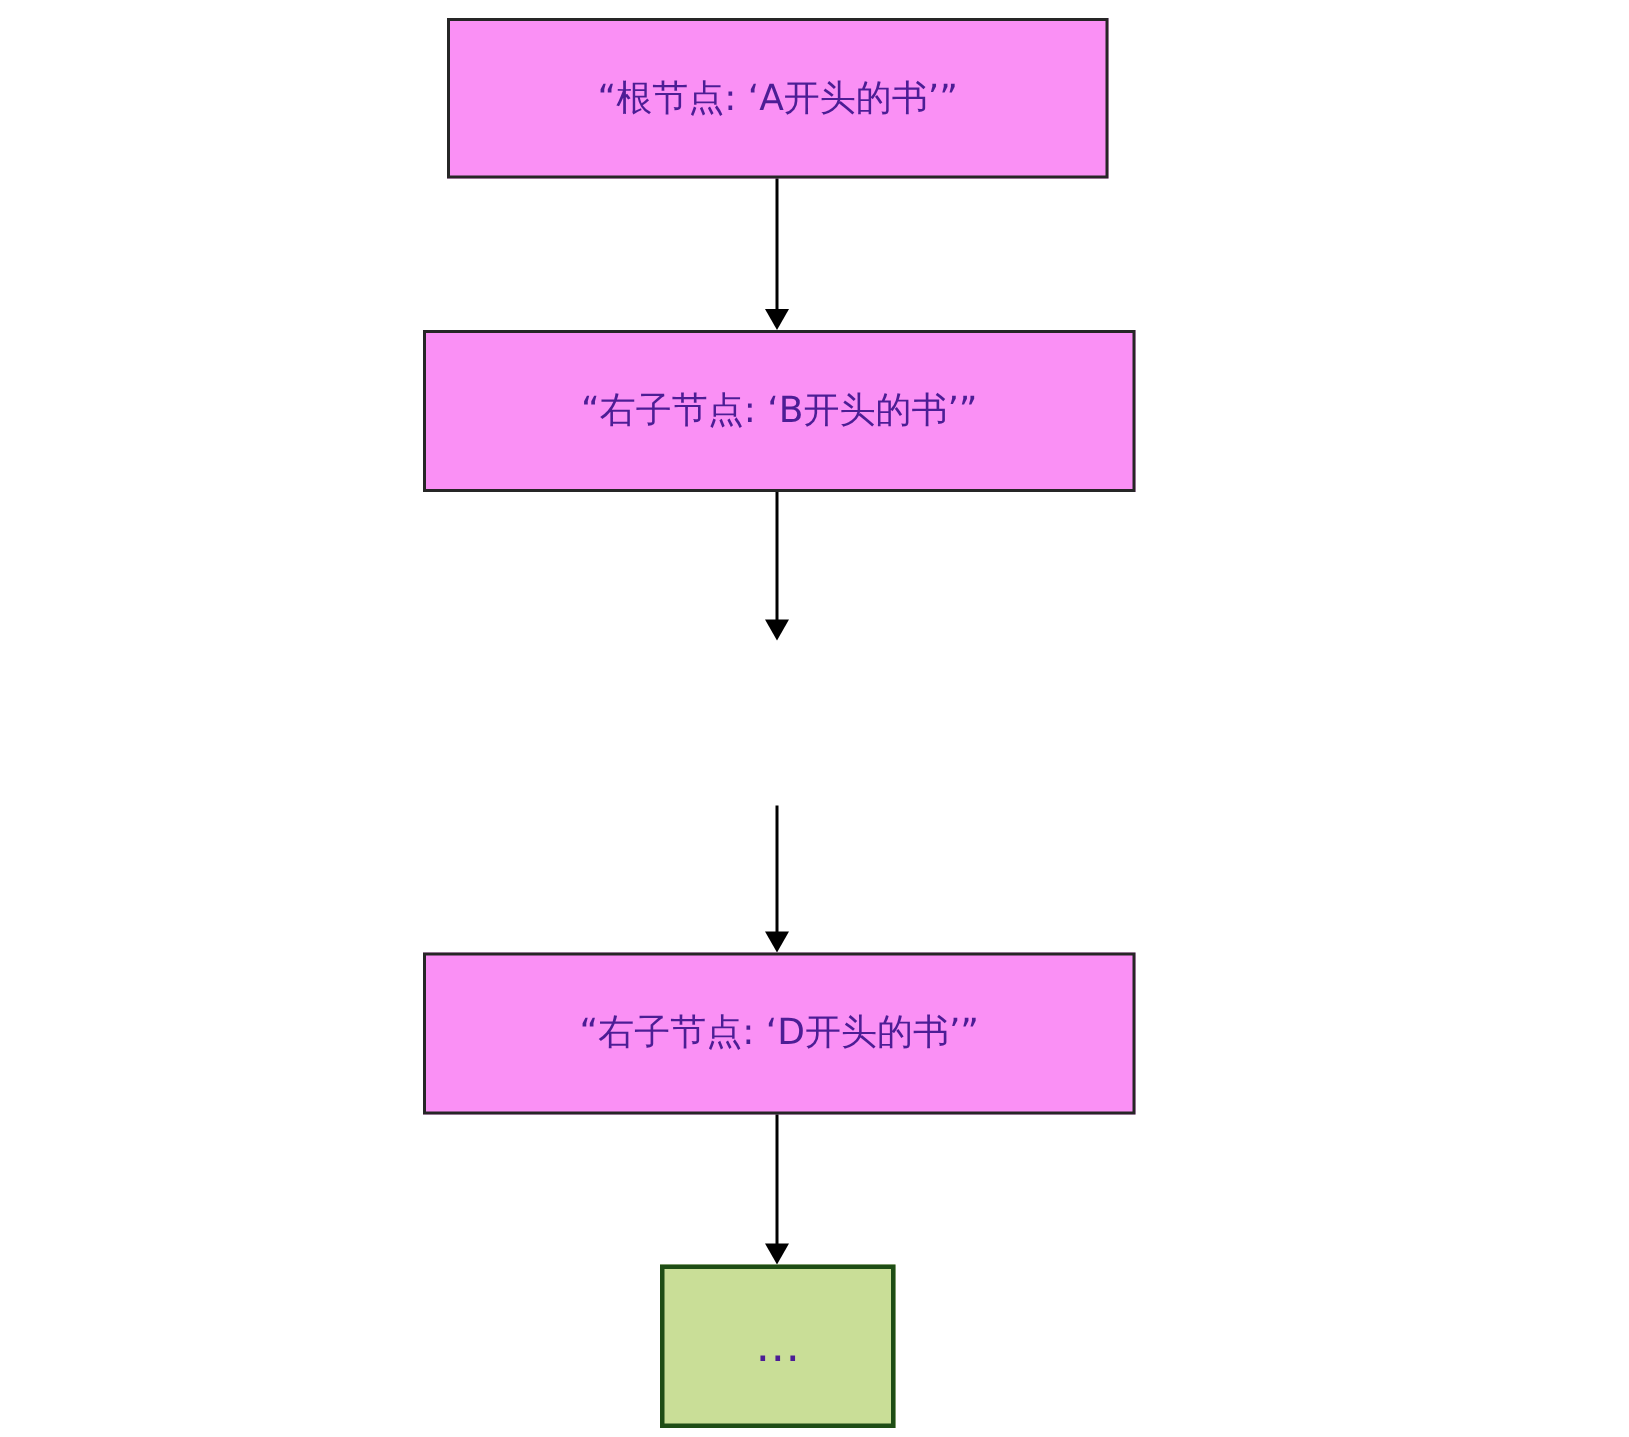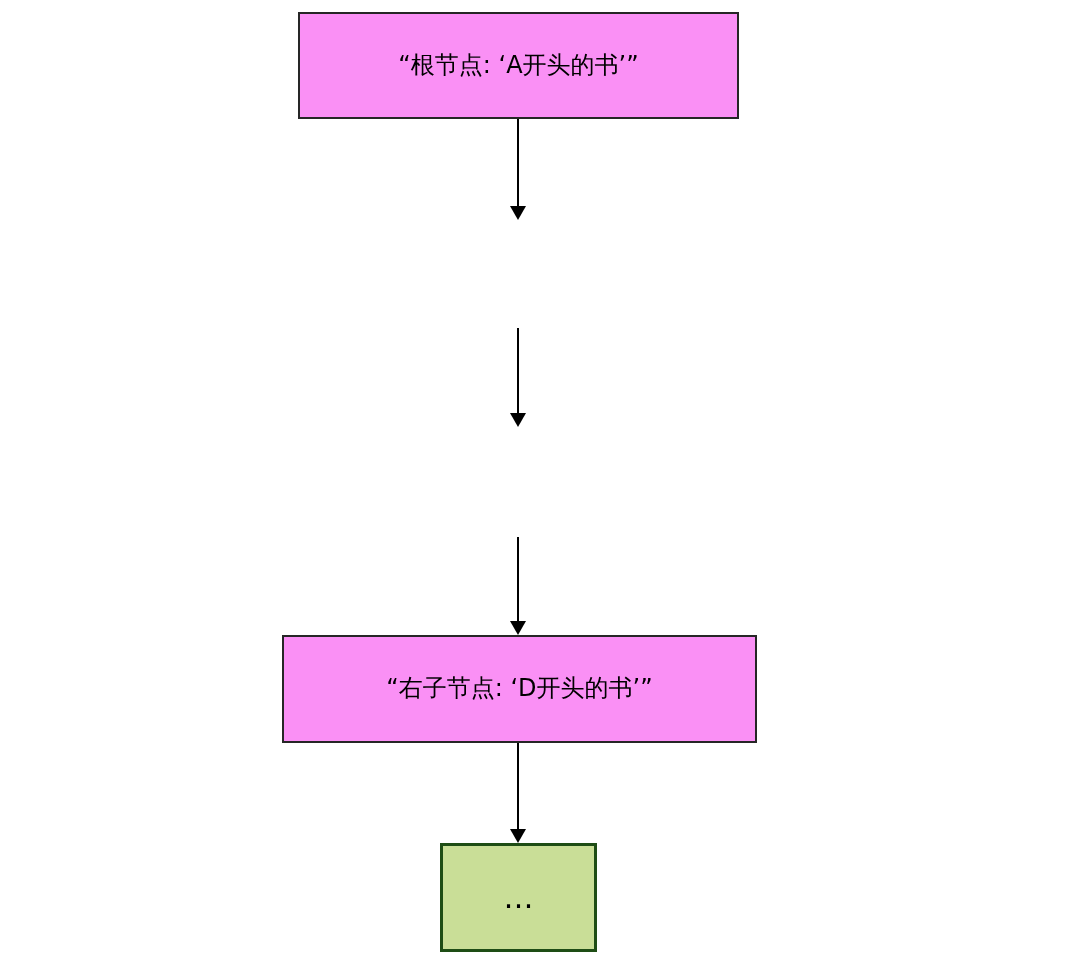--- a/index.html
+++ b/index.html
@@ -15,21 +15,21 @@
     font-family: "DejaVu Sans", "Liberation Sans", sans-serif;
     overflow: hidden;
   }
   .node {
     position: absolute;
     box-sizing: border-box;
     display: flex;
     align-items: center;
     justify-content: center;
     text-align: center;
-    color: #000000;
+    color: #4c1d95;
     font-size: 24px;
     line-height: 1.3;
   }
   .node.pink {
     background: #FA90F5;
     border: 2px solid #262626;
   }
   .node.green {
     background: #C9DE97;
     border: 3px solid #1E4D15;
@@ -77,20 +77,23 @@
 
   <div class="node pink node-root">
     <span>“根节点: ‘A开头的书’”</span>
   </div>
 
   <div class="arrow arrow-1">
     <div class="line"></div>
     <div class="head"></div>
   </div>
 
+  <div class="node pink node-b">
+    <span>“右子节点: ‘B开头的书’”</span>
+  </div>
 
   <div class="arrow arrow-2">
     <div class="line"></div>
     <div class="head"></div>
   </div>
 
 
   <div class="arrow arrow-3">
     <div class="line"></div>
     <div class="head"></div>

